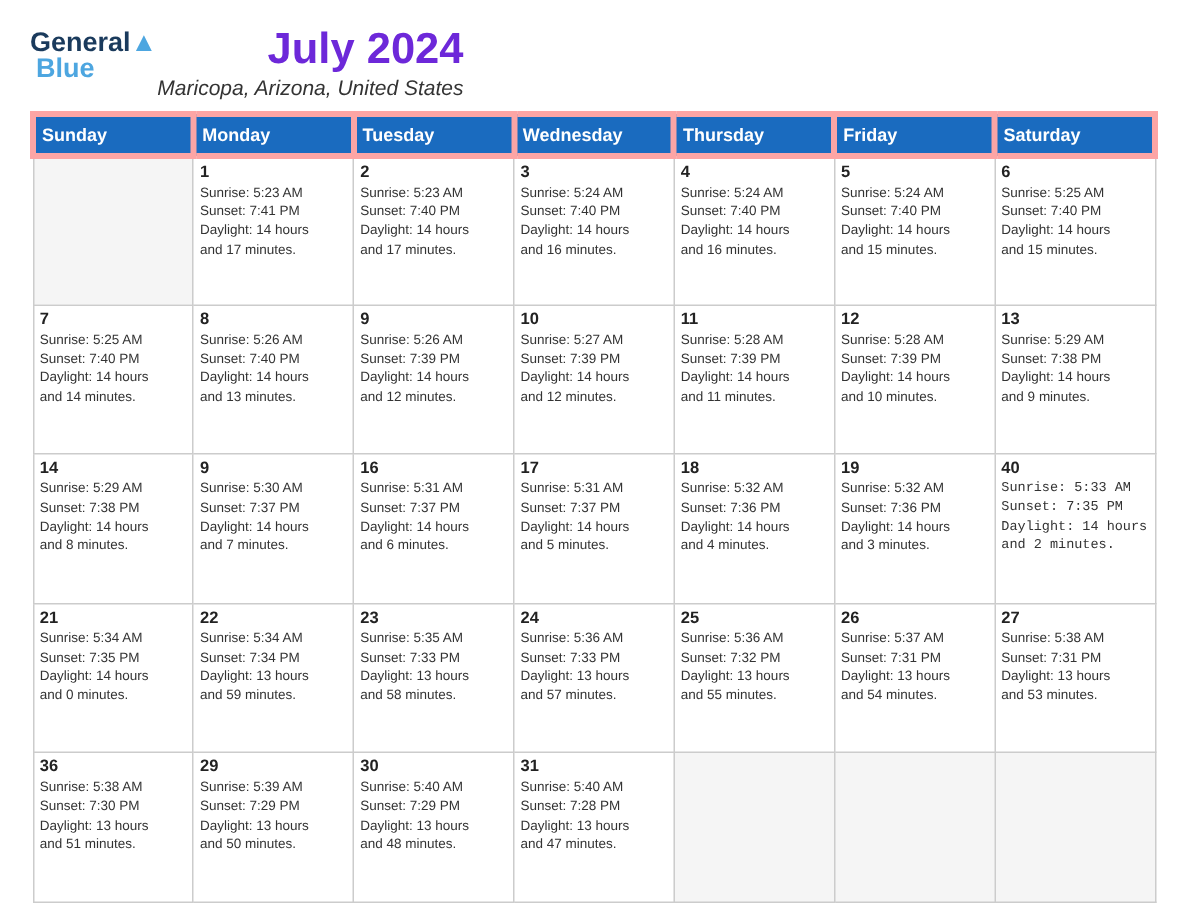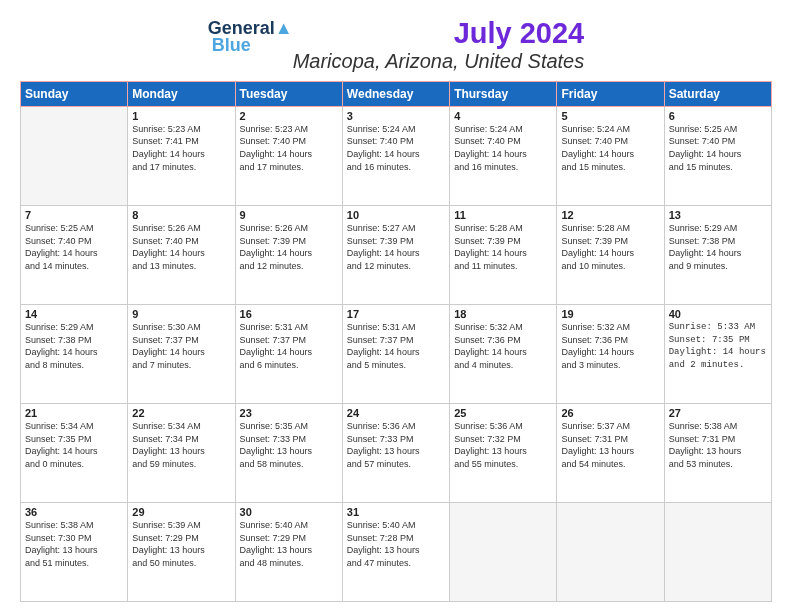--- a/index.html
+++ b/index.html
@@ -12,56 +12,56 @@
     }
     .page {
       width: 792px;
       height: 612px;
       padding: 18px 20px 10px 20px;
       display: flex;
       flex-direction: column;
     }
     .header {
       display: flex;
-      justify-content: center;
+      justify-content: flex-start;
       align-items: flex-start;
       margin-bottom: 8px;
     }
     .logo {
       display: flex;
       flex-direction: column;
       align-items: flex-start;
     }
     .title-block {
       text-align: right;
     }
     .month-title {
       font-size: 29px;
       font-weight: bold;
       color: #6d28d9;
       line-height: 1.1;
     }
     .location {
-      font-size: 20px;
+      font-size: 14px;
       color: #333;
       font-style: italic;
     }
     .calendar-table {
       width: 100%;
       border-collapse: collapse;
       flex: 1;
     }
     .calendar-table thead tr th {
       background-color: #1a6bbf;
       color: #fff;
       font-size: 12px;
       font-weight: bold;
       padding: 5px 4px;
       text-align: left;
-      border: 1px solid #fca5a5;
+      border: 4px solid #fca5a5;
     }
     .calendar-table tbody tr td {
       border: 1px solid #ccc;
       vertical-align: top;
       padding: 3px 4px;
       font-size: 9.5px;
       color: #222;
       background: #fff;
       width: calc(100% / 7);
       height: 88px;

